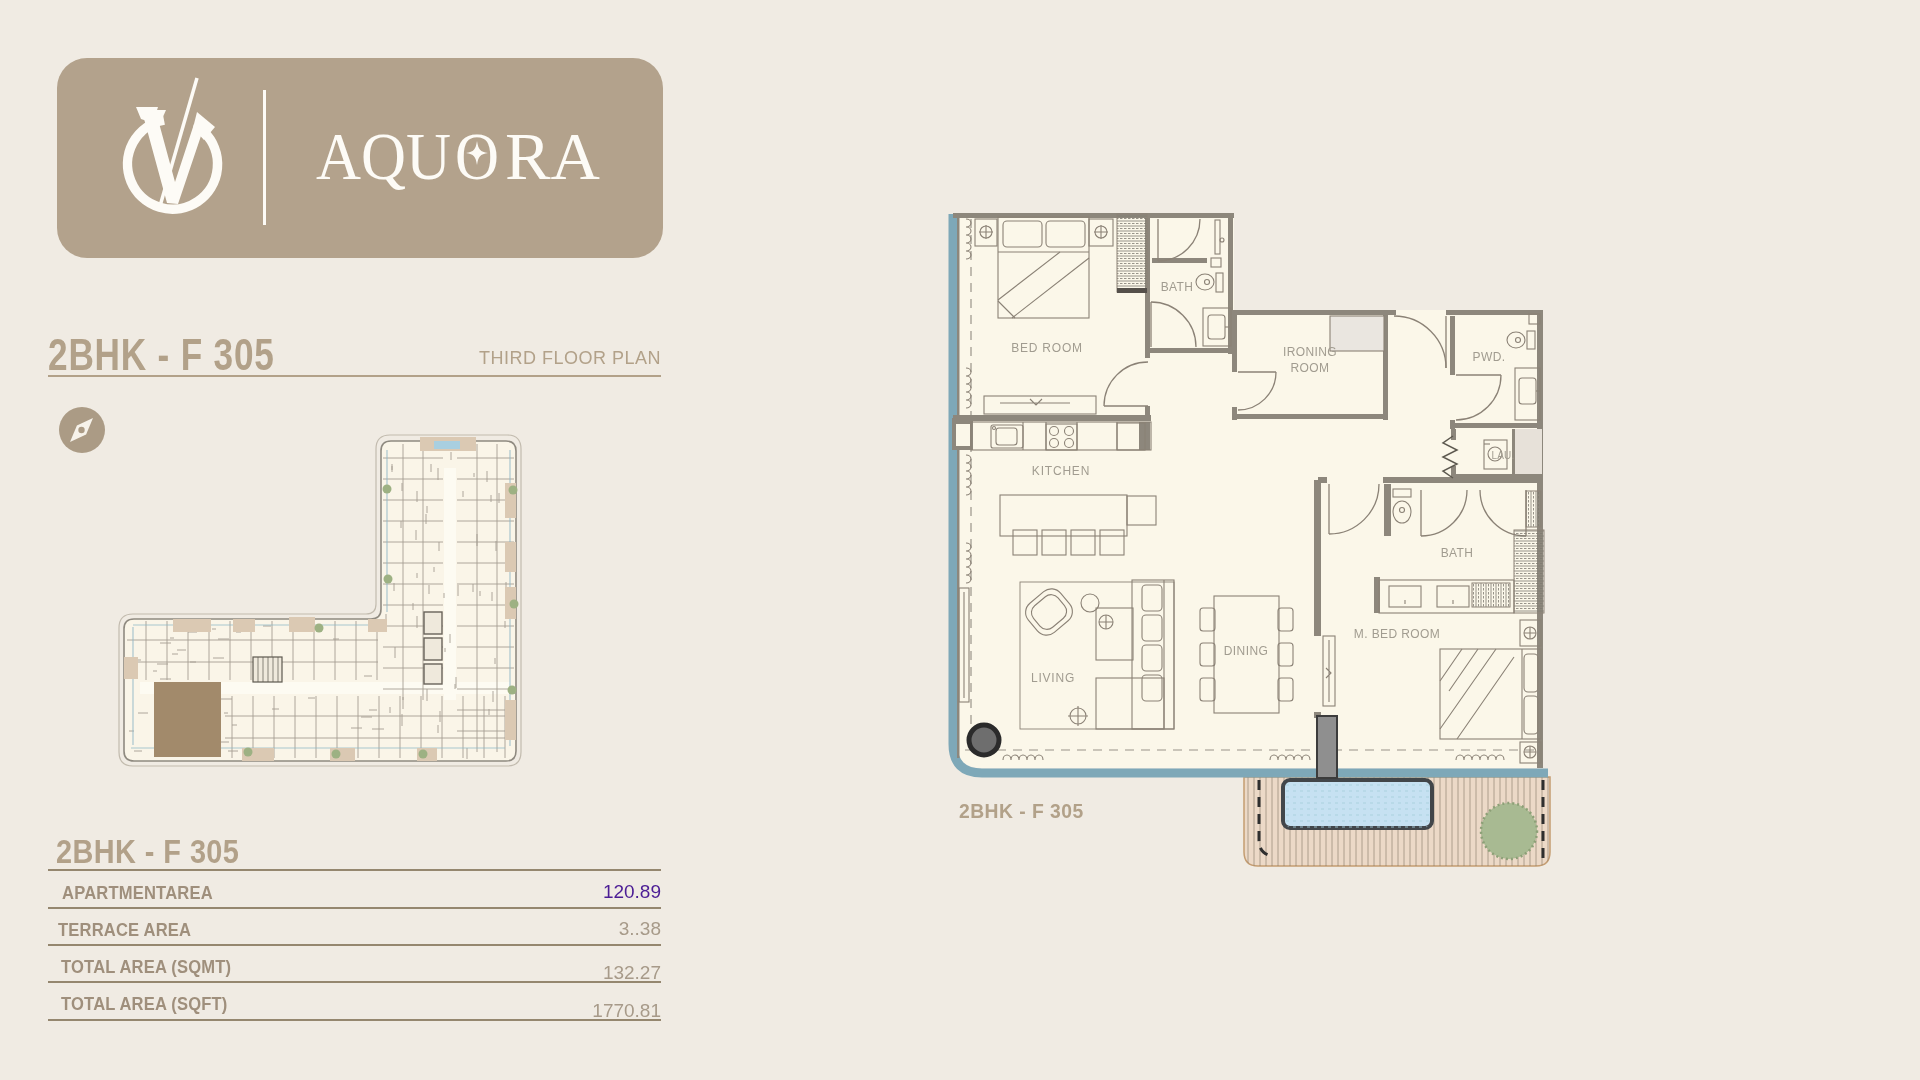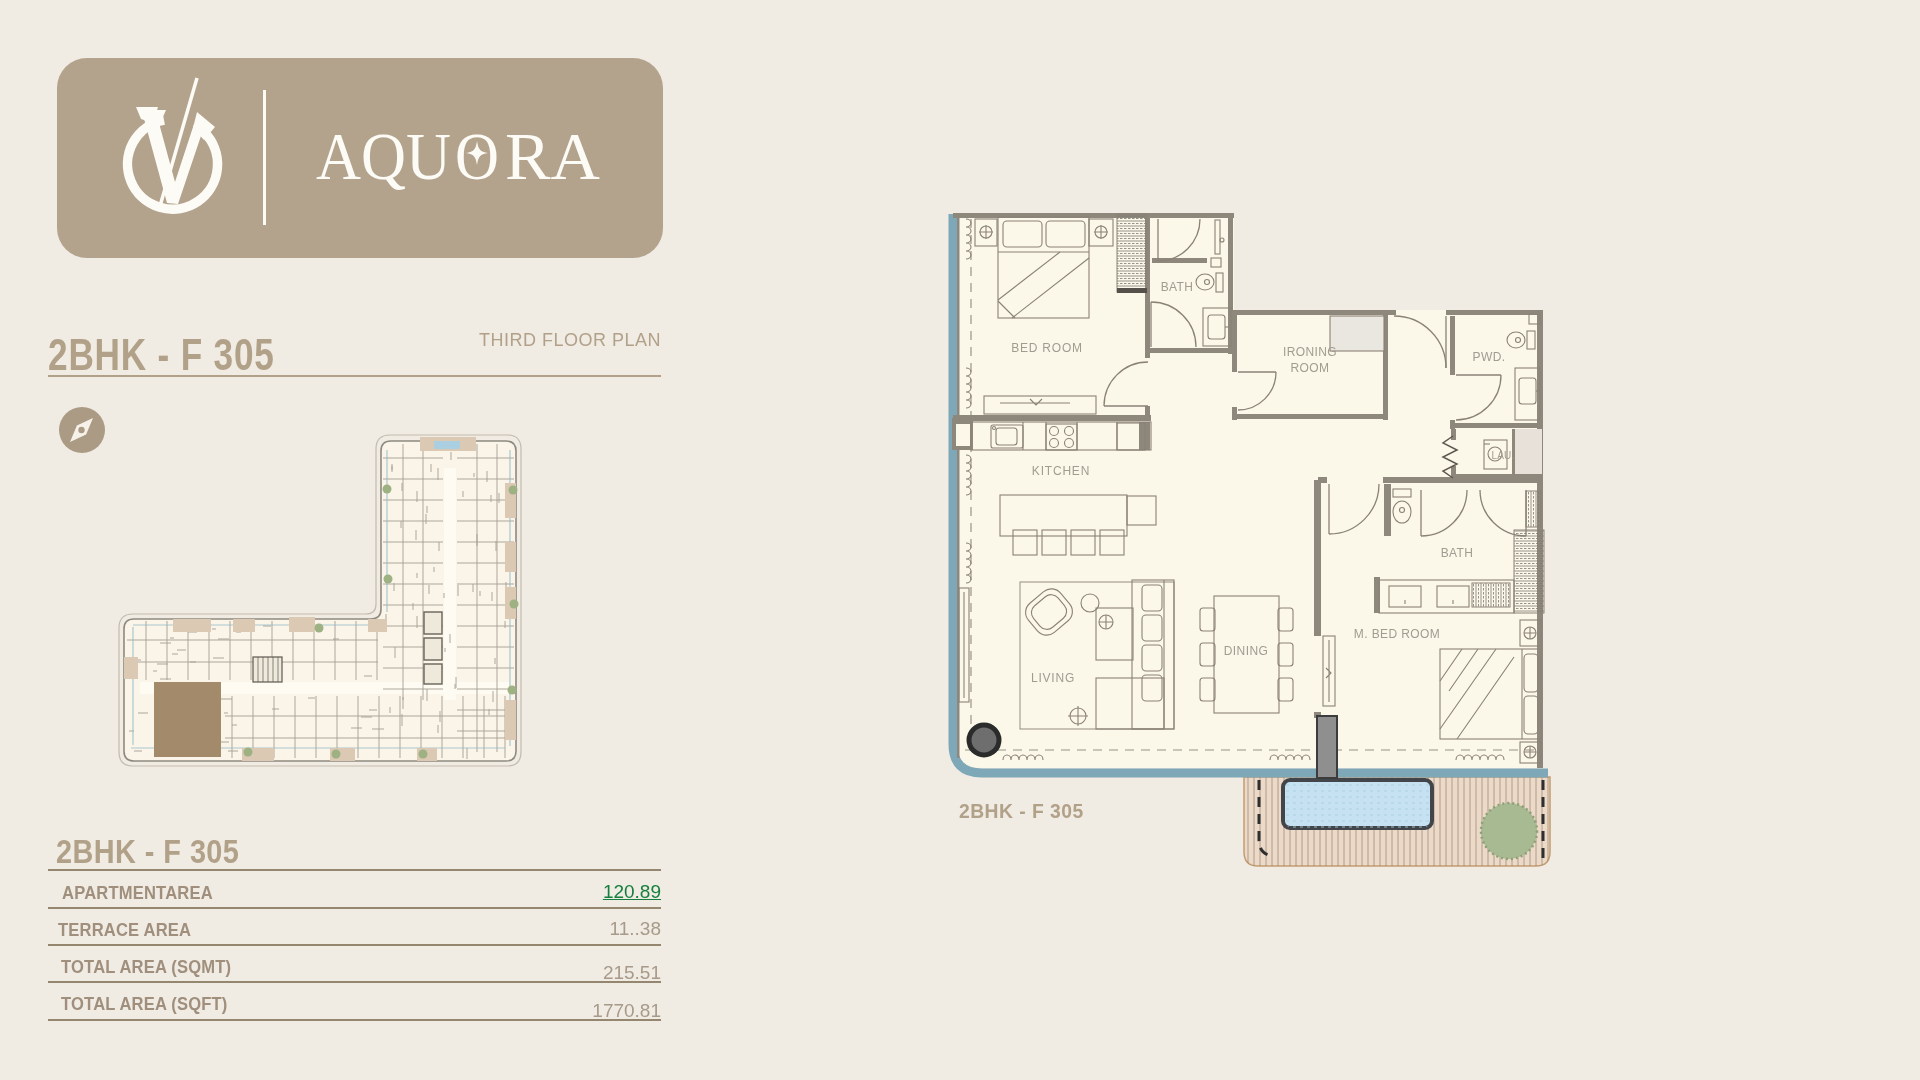--- a/index.html
+++ b/index.html
@@ -24,46 +24,46 @@
 
 <svg class="abs" style="left:57px;top:58px;" width="606" height="200" viewBox="57 58 606 200">
   <text x="316" y="179" textLength="135" lengthAdjust="spacingAndGlyphs" font-family="Liberation Serif" font-size="68" fill="#fdfbf6">AQU</text>
   <text x="455" y="179" textLength="44" lengthAdjust="spacingAndGlyphs" font-family="Liberation Serif" font-size="68" fill="#fdfbf6">O</text>
   <text x="505" y="179" textLength="95" lengthAdjust="spacingAndGlyphs" font-family="Liberation Serif" font-size="68" fill="#fdfbf6">RA</text>
   <path d="M 477 141 C 478.5 150 480 151.5 488 153 C 480 154.5 478.5 156 477 165 C 475.5 156 474 154.5 466 153 C 474 151.5 475.5 150 477 141 Z" fill="#fdfbf6"></path>
 </svg>
 
 <div class="abs" style="left:48px;top:330px;font-size:44px;font-weight:bold;color:#b2a189;letter-spacing:1px;transform:scaleX(0.80);transform-origin:left top;">2BHK - F 305</div>
 
-<div class="abs" style="left:48px;top:330px;width:613px;text-align:right;font-size:18px;color:#b2a189;letter-spacing:0.5px;">THIRD FLOOR PLAN</div>
+<div class="abs" style="left:48px;top:348px;width:613px;text-align:right;font-size:18px;color:#b2a189;letter-spacing:0.5px;">THIRD FLOOR PLAN</div>
 
 <div class="abs" style="left:48px;top:375px;width:613px;height:2px;background:#b2a189;"></div>
 
 <svg class="abs" style="left:55px;top:403px;" width="54" height="54" viewBox="55 403 54 54">
   <circle cx="82" cy="430" r="23" fill="#ab9b85"></circle>
   <polygon points="93,418 86.1,434.6 70,442 76.9,425.4" fill="#f6f2ea"></polygon>
   <circle cx="81.5" cy="430" r="3.2" fill="#ab9b85"></circle>
 </svg>
 
 <div class="abs" style="left:56px;top:832px;font-size:34px;font-weight:bold;color:#b2a189;letter-spacing:0.5px;transform:scaleX(0.85);transform-origin:left top;">2BHK - F 305</div>
 
 <div class="abs" style="left:48px;top:869px;width:613px;height:2px;background:#95876f;"></div>
 
 <div class="abs" style="left:62px;top:883px;font-size:18px;font-weight:bold;color:#9f8f7c;letter-spacing:0.2px;transform:scaleX(0.92);transform-origin:left top;">APARTMENTAREA</div>
-<div class="abs" style="left:48px;top:881px;width:613px;text-align:right;font-size:19px;color:#15803d;text-decoration:underline;">120.89</div>
+<div class="abs" style="left:48px;top:881px;width:613px;text-align:right;font-size:19px;color:#4c1d95;">120.89</div>
 
 <div class="abs" style="left:48px;top:907px;width:613px;height:1.5px;background:#95876f;"></div>
 
 <div class="abs" style="left:58px;top:920px;font-size:18px;font-weight:bold;color:#9f8f7c;letter-spacing:0.2px;transform:scaleX(0.92);transform-origin:left top;">TERRACE AREA</div>
-<div class="abs" style="left:48px;top:918px;width:613px;text-align:right;font-size:19px;color:#a79a89;">11..38</div>
+<div class="abs" style="left:48px;top:918px;width:613px;text-align:right;font-size:19px;color:#a79a89;">3..38</div>
 
 <div class="abs" style="left:48px;top:944px;width:613px;height:1.5px;background:#95876f;"></div>
 
 <div class="abs" style="left:61px;top:957px;font-size:18px;font-weight:bold;color:#9f8f7c;letter-spacing:0.2px;transform:scaleX(0.92);transform-origin:left top;">TOTAL AREA (SQMT)</div>
-<div class="abs" style="left:48px;top:962px;width:613px;text-align:right;font-size:19px;color:#a79a89;">215.51</div>
+<div class="abs" style="left:48px;top:962px;width:613px;text-align:right;font-size:19px;color:#a79a89;">132.27</div>
 
 <div class="abs" style="left:48px;top:981px;width:613px;height:1.5px;background:#95876f;"></div>
 
 <div class="abs" style="left:61px;top:994px;font-size:18px;font-weight:bold;color:#9f8f7c;letter-spacing:0.2px;transform:scaleX(0.92);transform-origin:left top;">TOTAL AREA (SQFT)</div>
 <div class="abs" style="left:48px;top:1000px;width:613px;text-align:right;font-size:19px;color:#a79a89;">1770.81</div>
 
 <div class="abs" style="left:48px;top:1019px;width:613px;height:1.5px;background:#95876f;"></div>
 
 <div class="abs" style="left:959px;top:799px;font-size:21px;font-weight:bold;color:#b2a189;letter-spacing:0.5px;transform:scaleX(0.92);transform-origin:left top;">2BHK - F 305</div>
 

